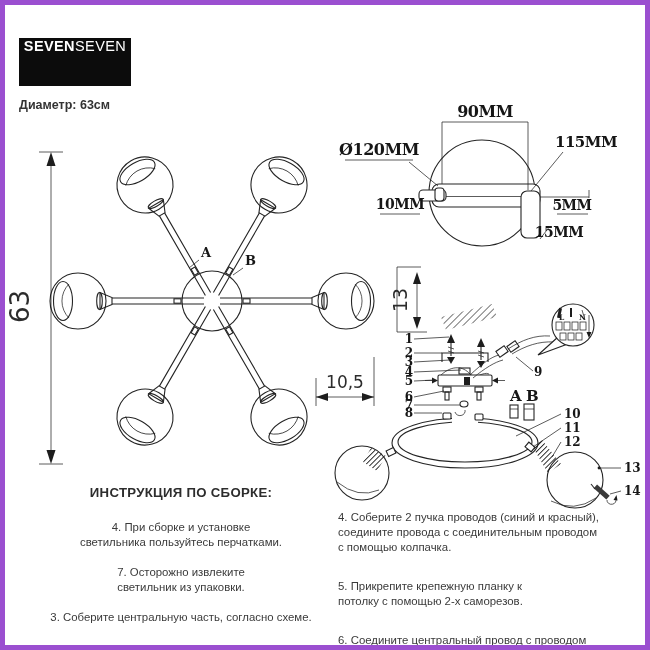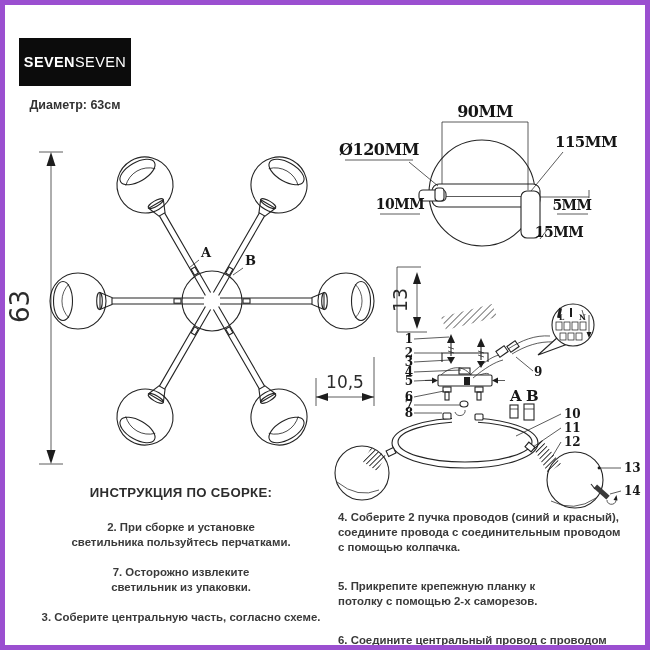--- a/index.html
+++ b/index.html
@@ -3,46 +3,46 @@
 <meta charset="utf-8">
 <style>
   html,body{margin:0;padding:0;background:#e8e8e8;}
   .page{
     position:relative;width:650px;height:650px;box-sizing:border-box;
     background:#ffffff;border:5px solid #9b4fd0;overflow:hidden;
     font-family:"Liberation Sans",sans-serif;
   }
   .logo{
     position:absolute;left:14px;top:33px;width:112px;height:48px;
-    background:#0c0c0c;color:#fff;display:flex;align-items:center;justify-content:center;
+    background:#0c0c0c;color:#fff;display:flex;align-items:flex-start;justify-content:center;
     font-size:14.5px;letter-spacing:.4px;
   }
   .logo .b{font-weight:800}
   .logo .l{font-weight:300}
   .title{
     position:absolute;left:160px;top:30px;color:#262626;
     font-size:21px;font-weight:600;line-height:26px;letter-spacing:1.2px;white-space:nowrap;
   }
   .dims{
-    position:absolute;left:14px;top:92px;width:112px;text-align:center;
+    position:absolute;left:14px;top:92px;width:112px;text-align:left;
     font-size:12.5px;font-weight:600;color:#333;line-height:16px;
   }
   svg.drawing{position:absolute;left:0;top:0;width:650px;height:650px;}
   svg .ln{stroke:#252525;fill:none;stroke-width:1.1;}
   svg .fn{stroke:#252525;fill:none;stroke-width:.75;}
   svg .wt{fill:#ffffff;stroke:#252525;stroke-width:1.1;}
   svg .bk{fill:#1d1d1d;stroke:none;}
   svg .ar{fill:#1d1d1d;stroke:none;}
   svg text{fill:#161616;}
   svg .mm{font-family:"DejaVu Serif",serif;font-weight:bold;letter-spacing:-.5px;}
   svg .thin{font-family:"DejaVu Sans",sans-serif;font-weight:400;fill:#2c2c2c;}
   svg .pn{font-family:"DejaVu Serif",serif;font-weight:bold;font-size:12px;}
   svg .ab{font-family:"DejaVu Serif",serif;font-weight:bold;}
   .instr{color:#3a3a3a;}
-  .instr p{font-size:11.4px;font-weight:700;line-height:1.32;margin:0 0 15px 0;white-space:pre-line;}
+  .instr p{font-size:11.4px;font-weight:400;line-height:1.32;margin:0 0 15px 0;white-space:pre-line;}
   .instr-left{position:absolute;left:30px;top:480px;width:292px;text-align:center;}
   .instr-left h3{font-size:13.2px;font-weight:700;color:#2d2d2d;margin:0 0 20px 0;letter-spacing:.3px;}
   .instr-right{position:absolute;left:333px;top:505px;width:312px;}
   .instr-right p{margin-bottom:24px;}
 </style>
 </head>
 <body>
 
 <div class="page">
 
@@ -294,21 +294,21 @@
         <rect x="588" y="484" width="17" height="5" fill="#3a3a3a" transform="rotate(42 596 487)"></rect>
         <line class="ln" x1="586" y1="479" x2="590" y2="484"></line>
         <path class="fn" d="M602,495 a4.5,4 0 1 0 8.5,-1.5"></path>
         <polygon class="ar" points="611.5,490 608.5,495 612.5,495.5"></polygon>
       </g>
     </g>
   </svg>
 
   <div class="instr instr-left">
     <h3>ИНСТРУКЦИЯ ПО СБОРКЕ:</h3>
-    <p>2. При сборке и установке
+    <p>4. При сборке и установке
 светильника пользуйтесь перчатками.</p>
     <p>7. Осторожно извлеките
 светильник из упаковки.</p>
     <p>3. Соберите центральную часть, согласно схеме.</p>
   </div>
 
   <div class="instr instr-right">
     <p>4. Соберите 2 пучка проводов (синий и красный),
 соедините провода с соединительным проводом
 с помощью колпачка.</p>

